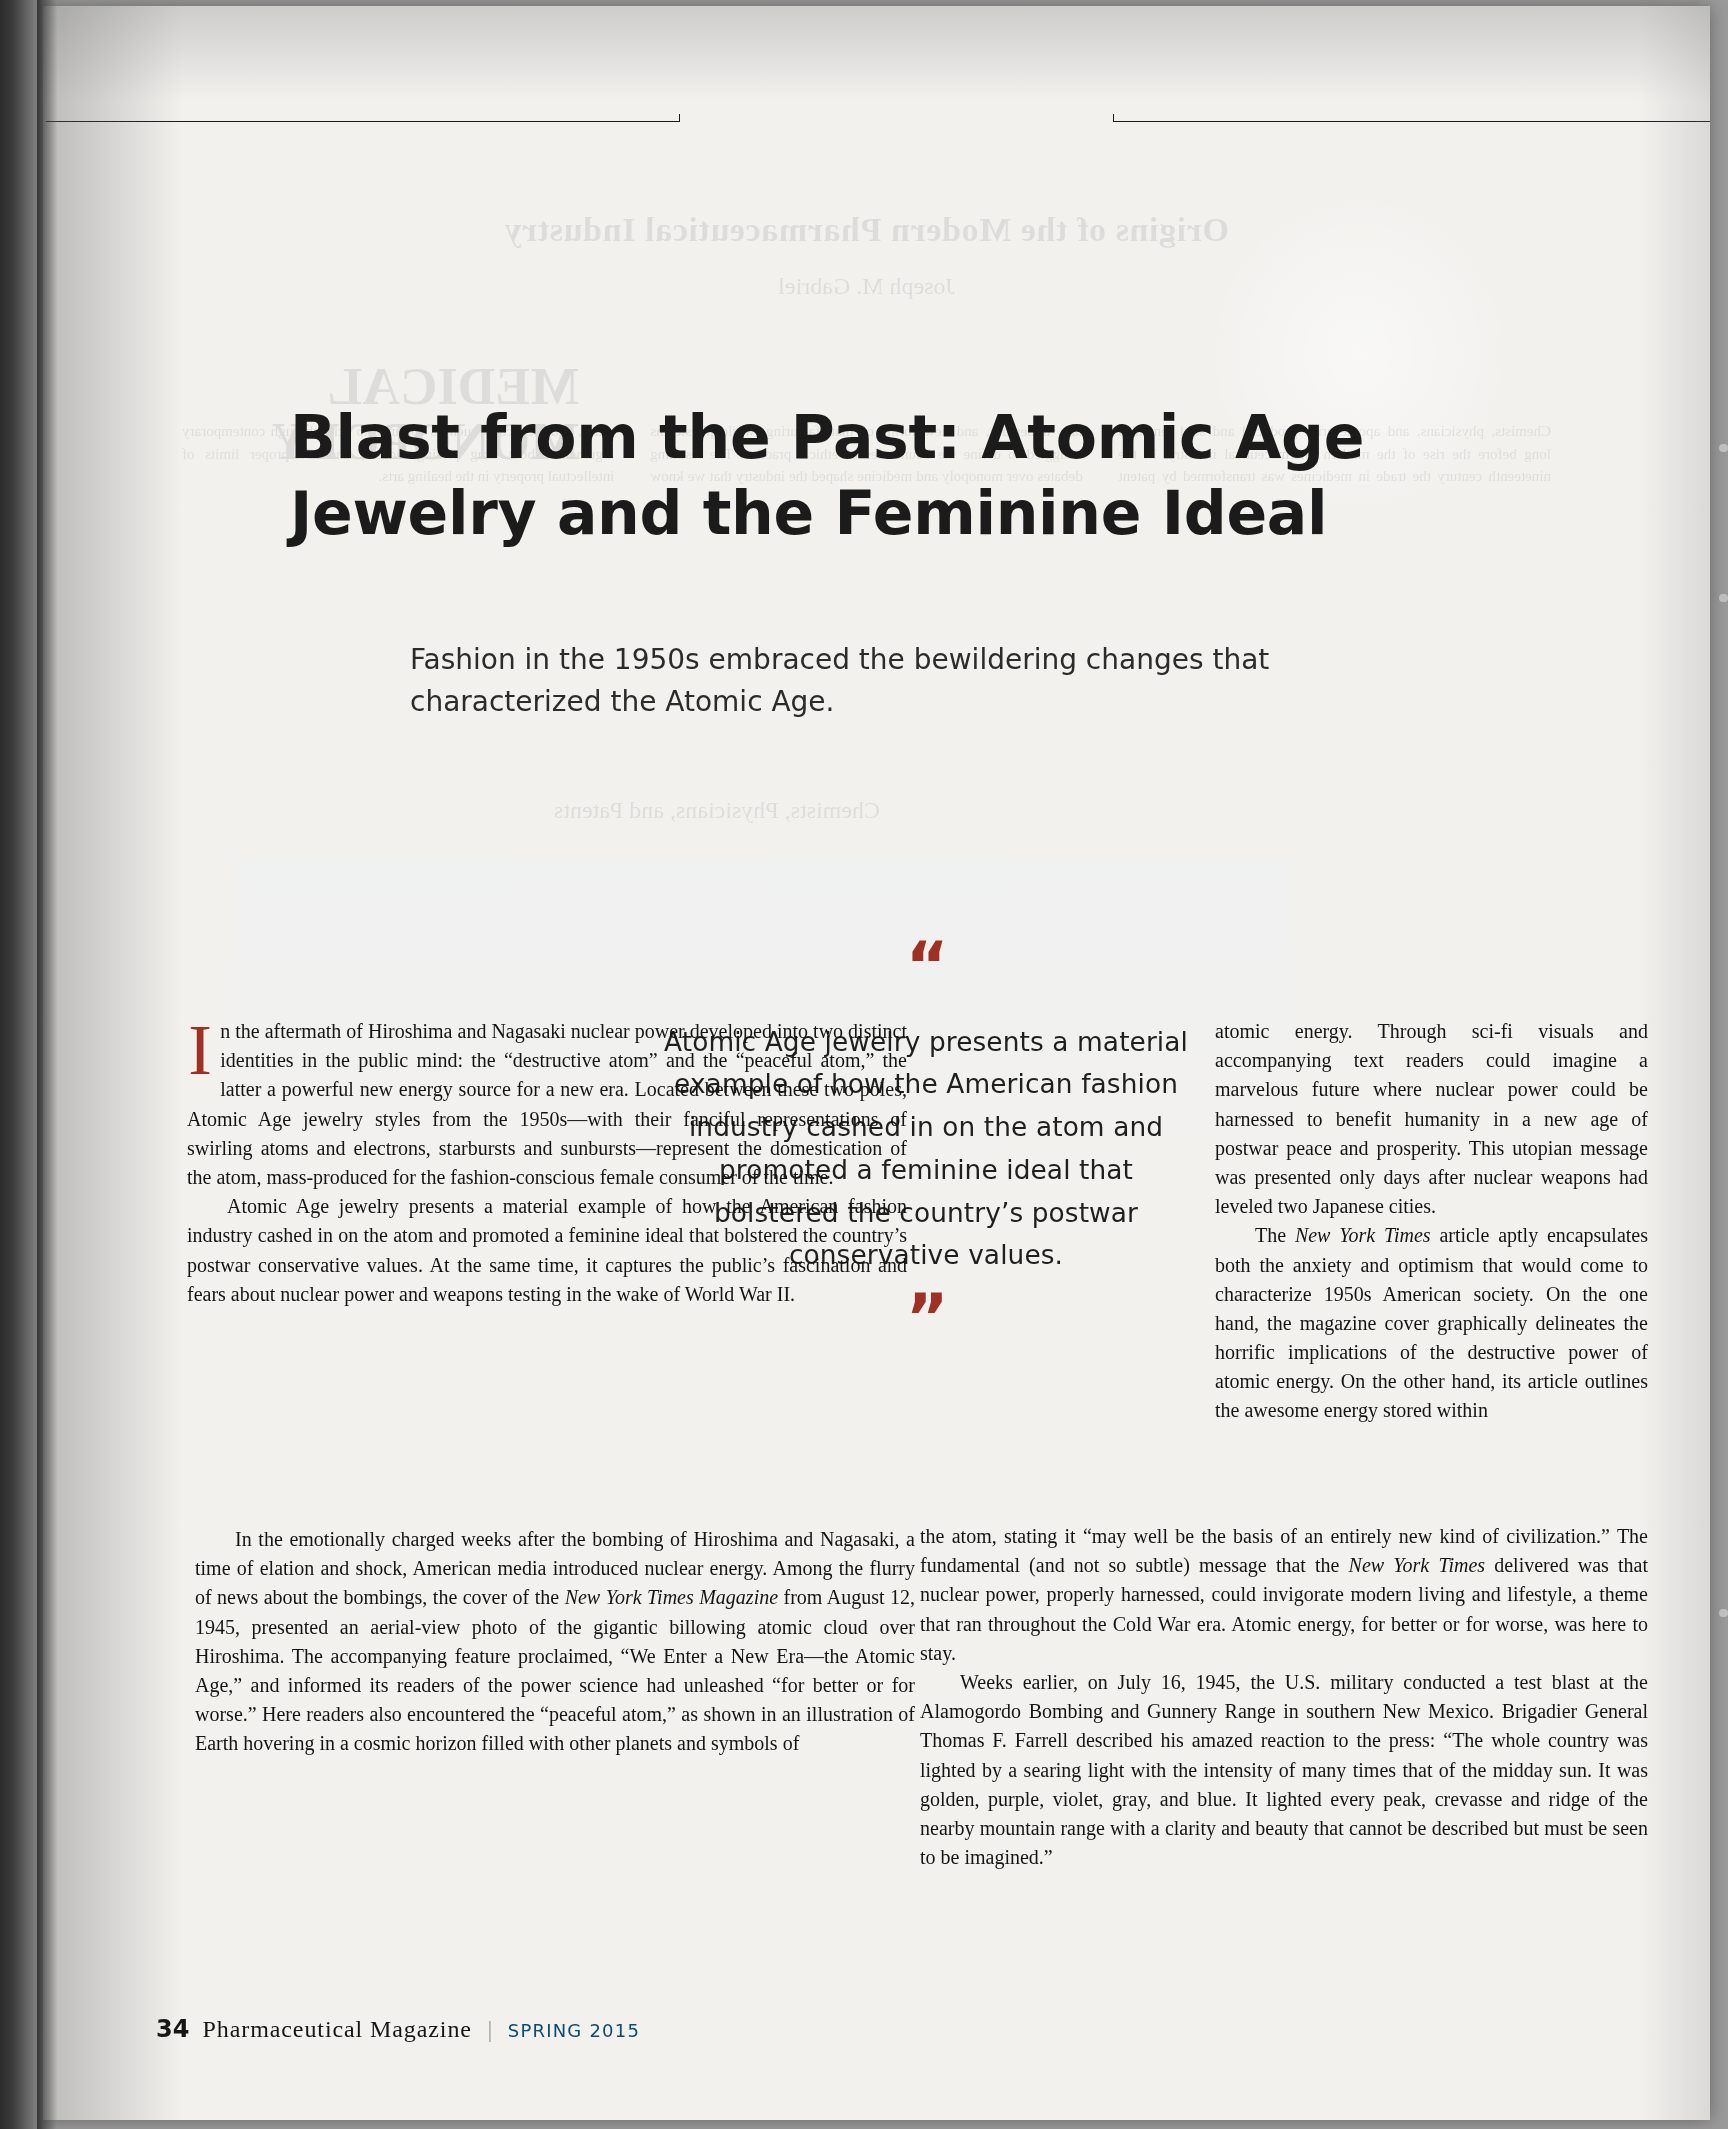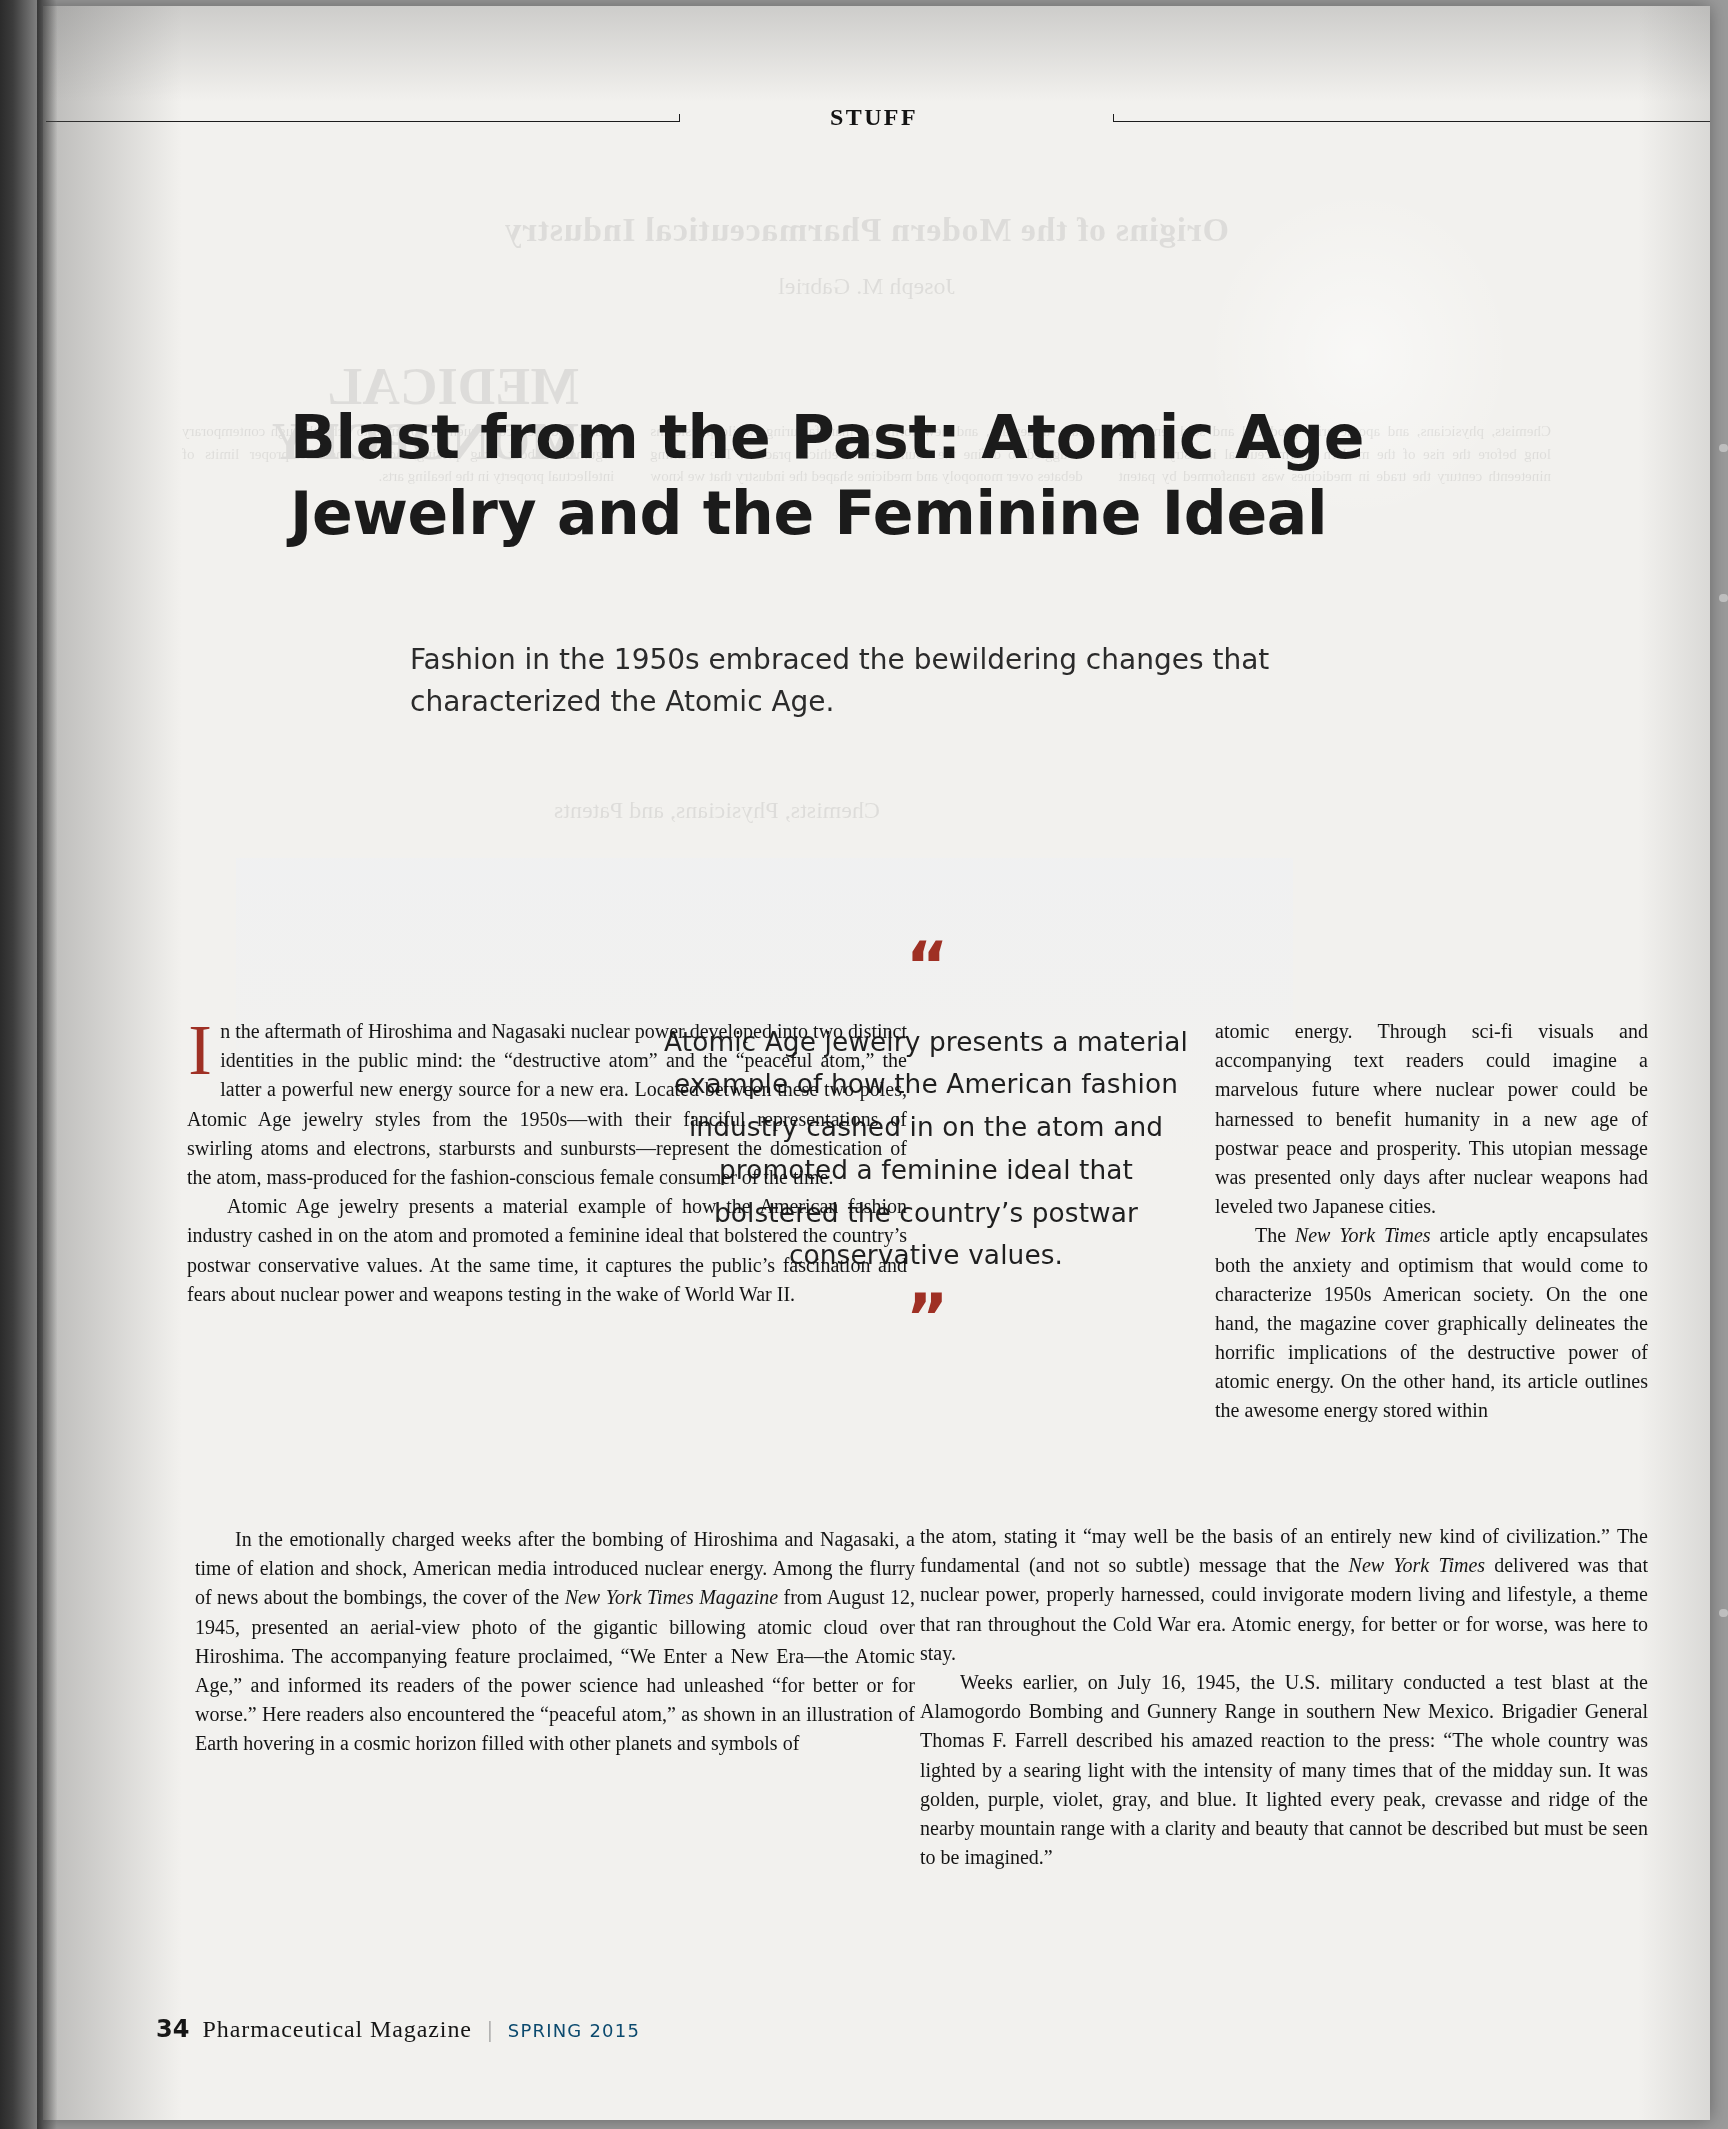--- a/index.html
+++ b/index.html
@@ -377,21 +377,20 @@
     <div class="page-shade"></div>
     <div class="page-shade-top"></div>
     <div class="page-shade-right"></div>
 
     <div class="runhead">
       <div class="runhead-row">
         <div class="rule-left"></div>
         <div class="rule-tick tick-l"></div>
         <div class="rule-right"></div>
         <div class="rule-tick tick-r"></div>
-        <div class="stuff">STUFF</div>
       </div>
     </div>
 
     <h1 class="headline">Blast from the Past: Atomic Age Jewelry and the Feminine Ideal</h1>
     <div class="deck">Fashion in the 1950s embraced the bewildering changes that characterized the Atomic Age.</div>
 
     <div class="pullquote">
       <div class="pq-mark pq-open">“</div>
       <div class="pq-text">Atomic Age jewelry presents a material example of how the American fashion industry cashed in on the atom and promoted a feminine ideal that bolstered the country’s postwar conservative values.</div>
       <div class="pq-mark pq-close">”</div>

